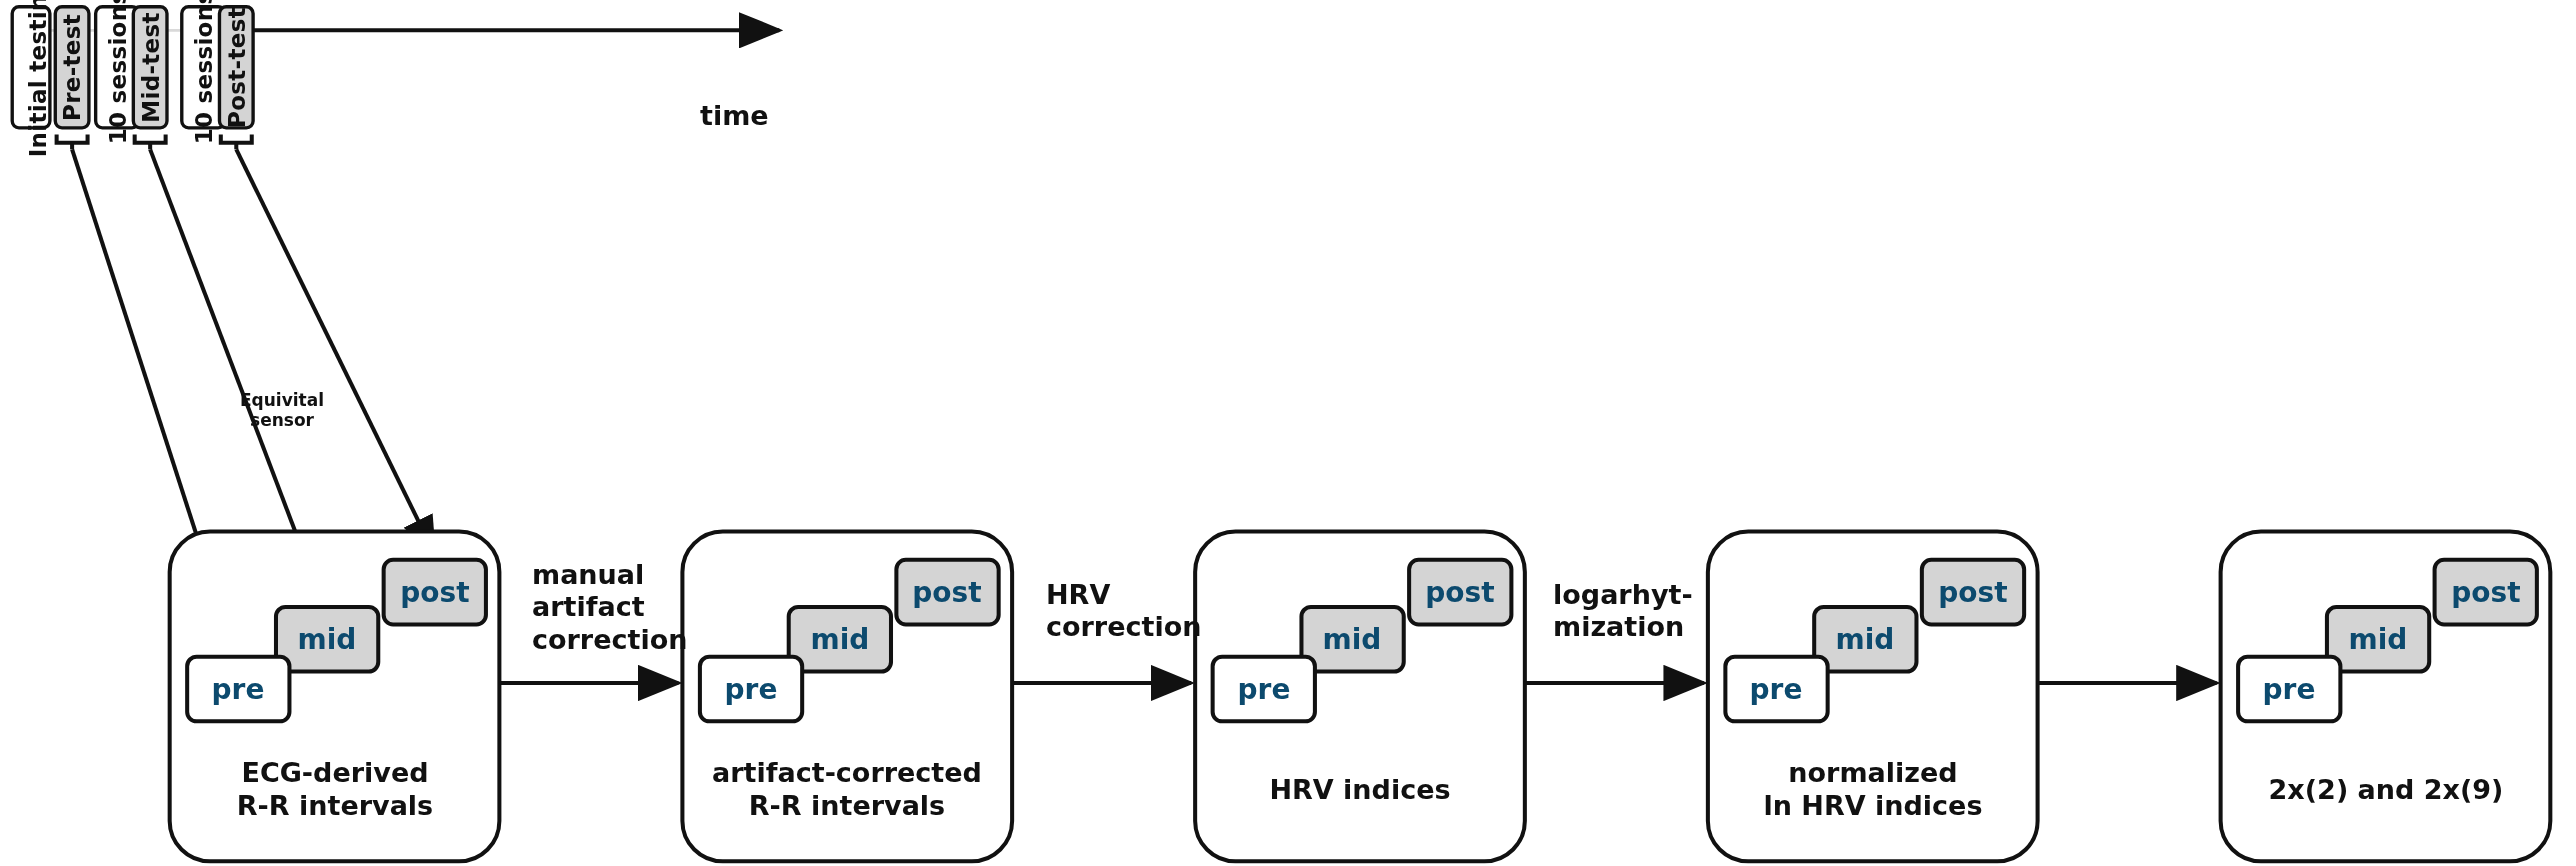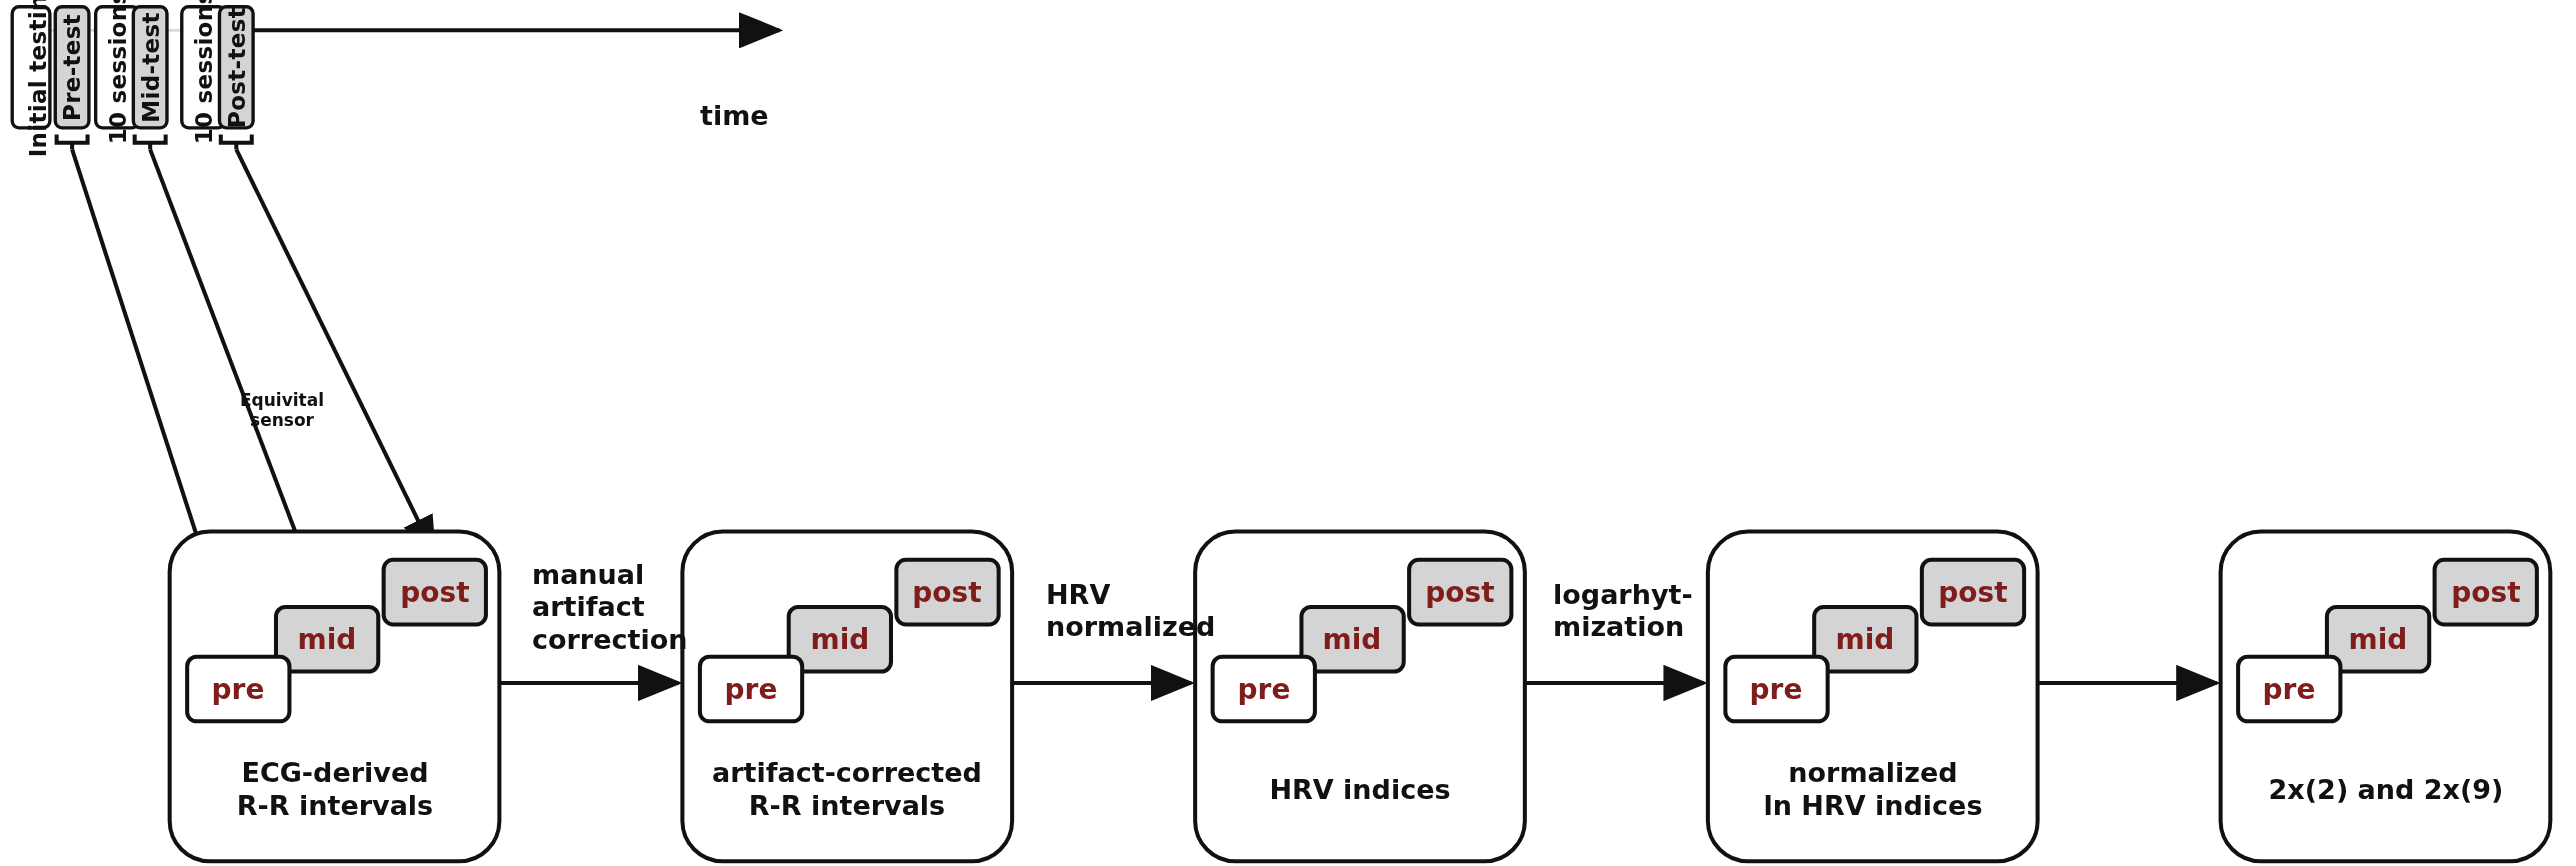--- a/index.html
+++ b/index.html
@@ -21,21 +21,21 @@
   }
   .sensor-label{
     position:absolute;font-weight:bold;color:#111;font-size:17px;
     text-align:center;line-height:1.18;
   }
   .conn-label{
     position:absolute;font-weight:bold;color:#111;font-size:27px;
     line-height:1.2;white-space:pre-line;
   }
   .card-label{
-    position:absolute;font-weight:bold;color:#7f1d1d;font-size:28px;
+    position:absolute;font-weight:bold;color:#0c4a6e;font-size:28px;
     display:flex;align-items:center;justify-content:center;
     width:100%;height:100%;left:0;top:0;
   }
   .stage-label{
     position:absolute;font-weight:bold;color:#111;font-size:27px;
     text-align:center;line-height:1.22;white-space:pre-line;
     width:100%;
   }
   .hit{position:absolute;}
 </style>
@@ -201,21 +201,21 @@
   <div class="timeline-label" style="left:700px;top:100px;">time</div>
 
   <div class="sensor-label" style="left:188px;top:390px;width:188px;white-space:pre-line;">Equivital
 sensor</div>
 
   <div class="conn-label" style="left:532px;top:559px;">manual
 artifact
 correction</div>
 
   <div class="conn-label" style="left:1046px;top:579px;">HRV
-normalized</div>
+correction</div>
 
   <div class="conn-label" style="left:1553px;top:579px;">logarhyt-
 mization</div>
 
 
   <div class="hit" style="left:384px;top:560px;width:102px;height:65px;">
     <span class="card-label">post</span>
     </div>
   <div class="hit" style="left:276px;top:607px;width:102px;height:65px;">
     <span class="card-label">mid</span>

